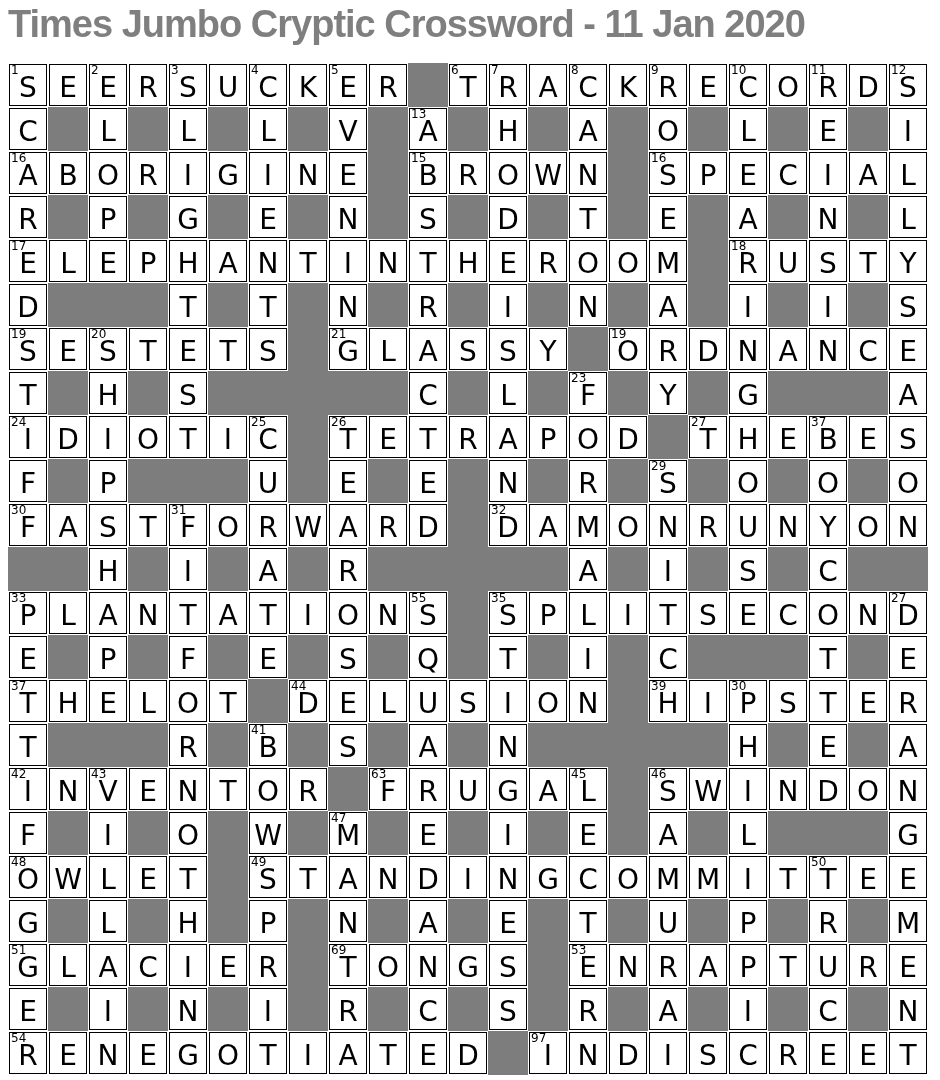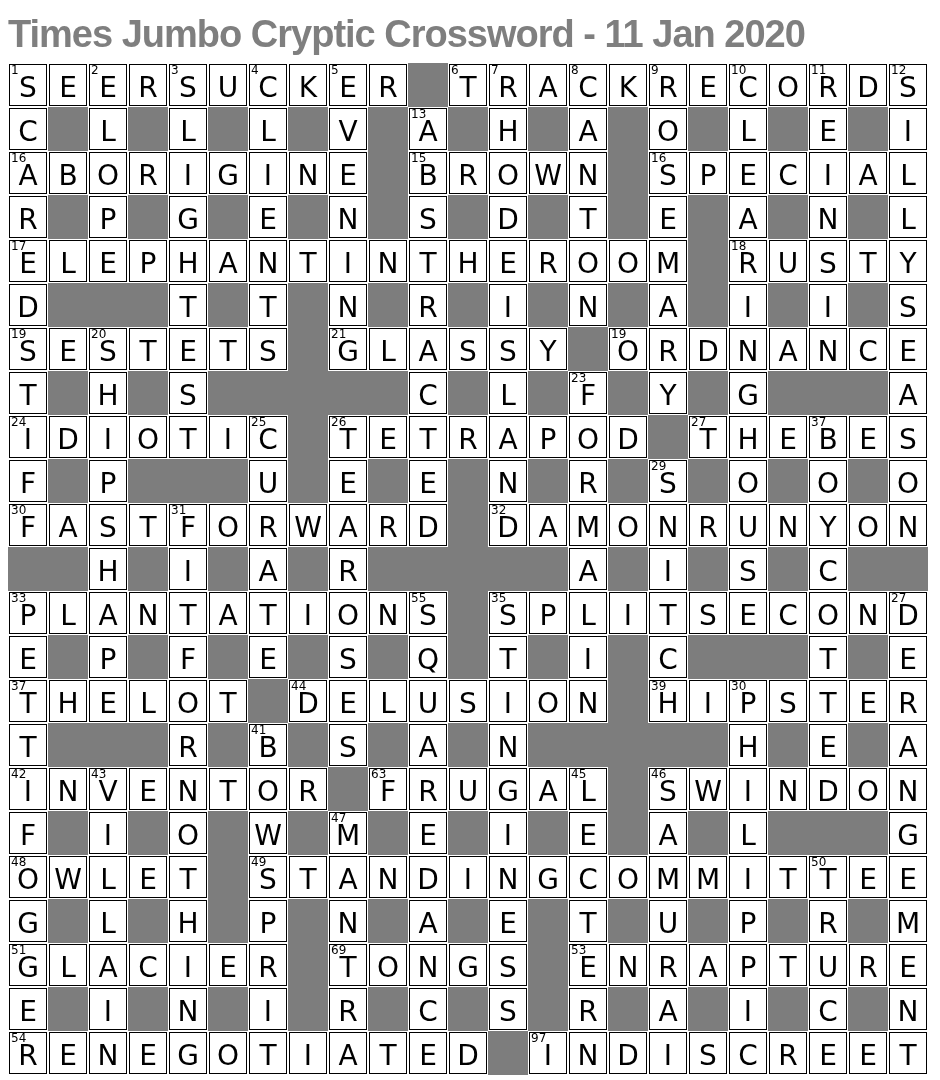--- a/index.html
+++ b/index.html
@@ -16,21 +16,21 @@
   body {
     width: 940px;
     height: 1080px;
     position: relative;
     overflow: hidden;
     font-family: "DejaVu Sans", sans-serif;
   }
   .page-title {
     position: absolute;
     left: 8px;
-    top: 13px;
+    top: 3px;
     font-family: "Liberation Sans", sans-serif;
     font-weight: bold;
     font-size: 38px;
     letter-spacing: -1px;
     color: var(--title-color);
     white-space: nowrap;
   }
   .crossword-grid {
     position: absolute;
     left: 8px;

